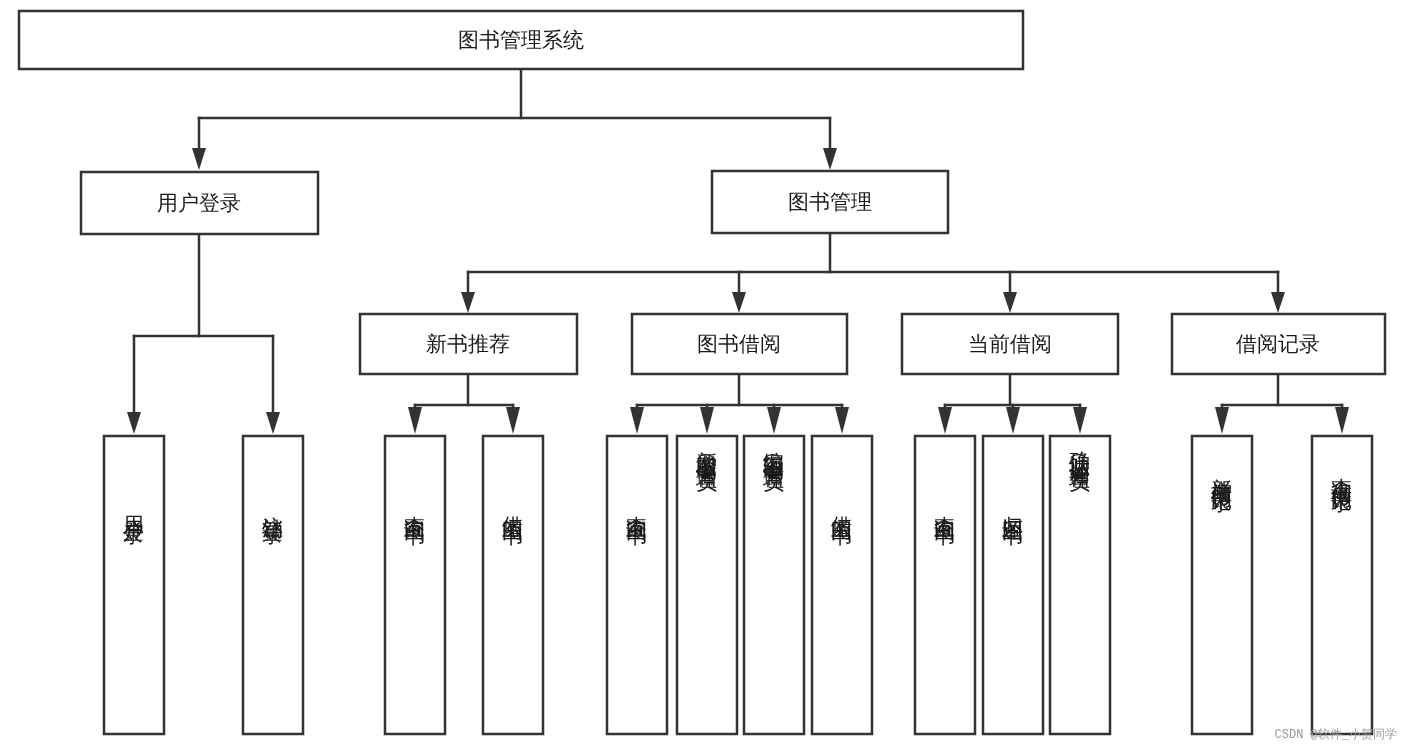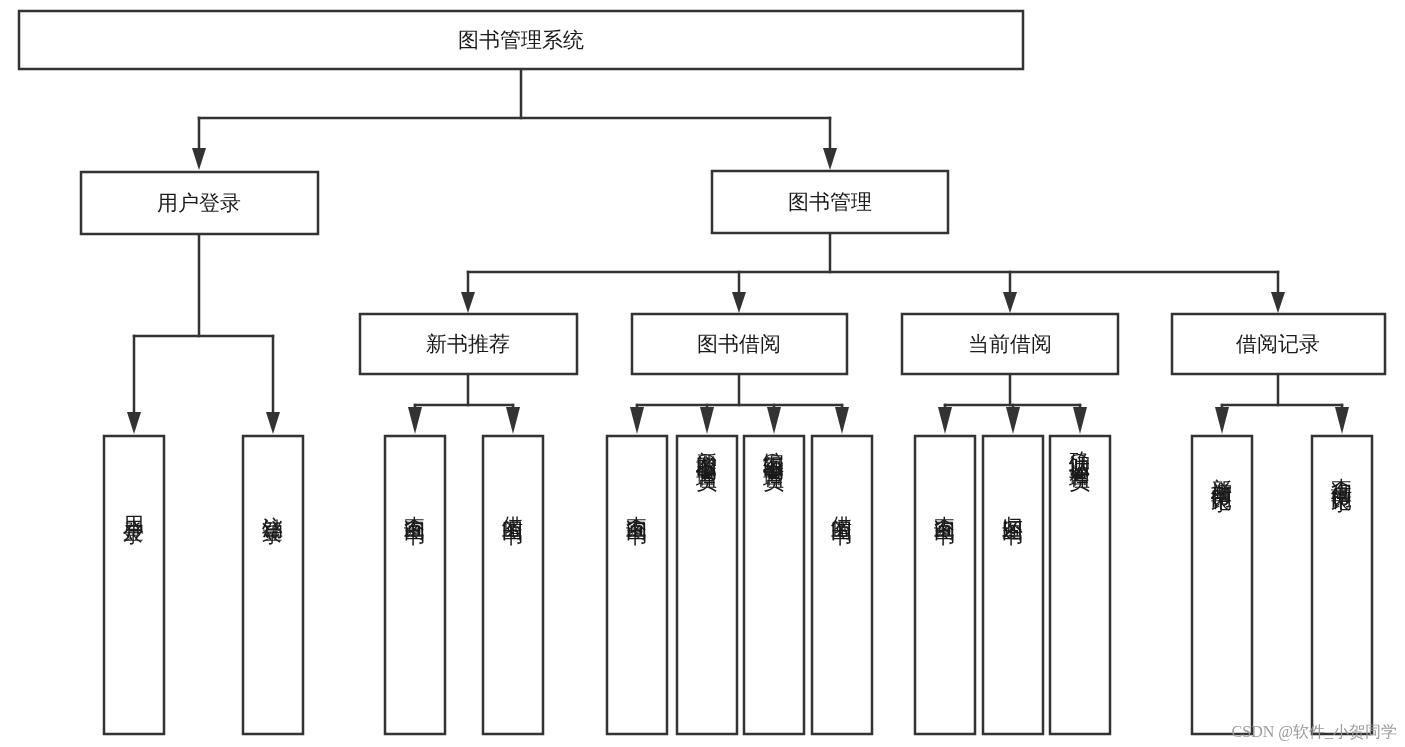--- a/index.html
+++ b/index.html
@@ -55,22 +55,22 @@
     font-size: 21px;
     fill: #1a1a1a;
     writing-mode: vertical-rl;
     text-orientation: upright;
     text-anchor: middle;
     white-space: pre;
     letter-spacing: 3px;
   }
   .watermark-text {
     position: absolute;
-    font-family: Liberation Serif, serif;
-    font-size: 16px;
+    font-family: Liberation Mono, monospace;
+    font-size: 12px;
     color: #9a9a9a;
     right: 8px;
     bottom: 4px;
     white-space: nowrap;
     pointer-events: none;
   }
 </style>
 </head>
 <body>
 

